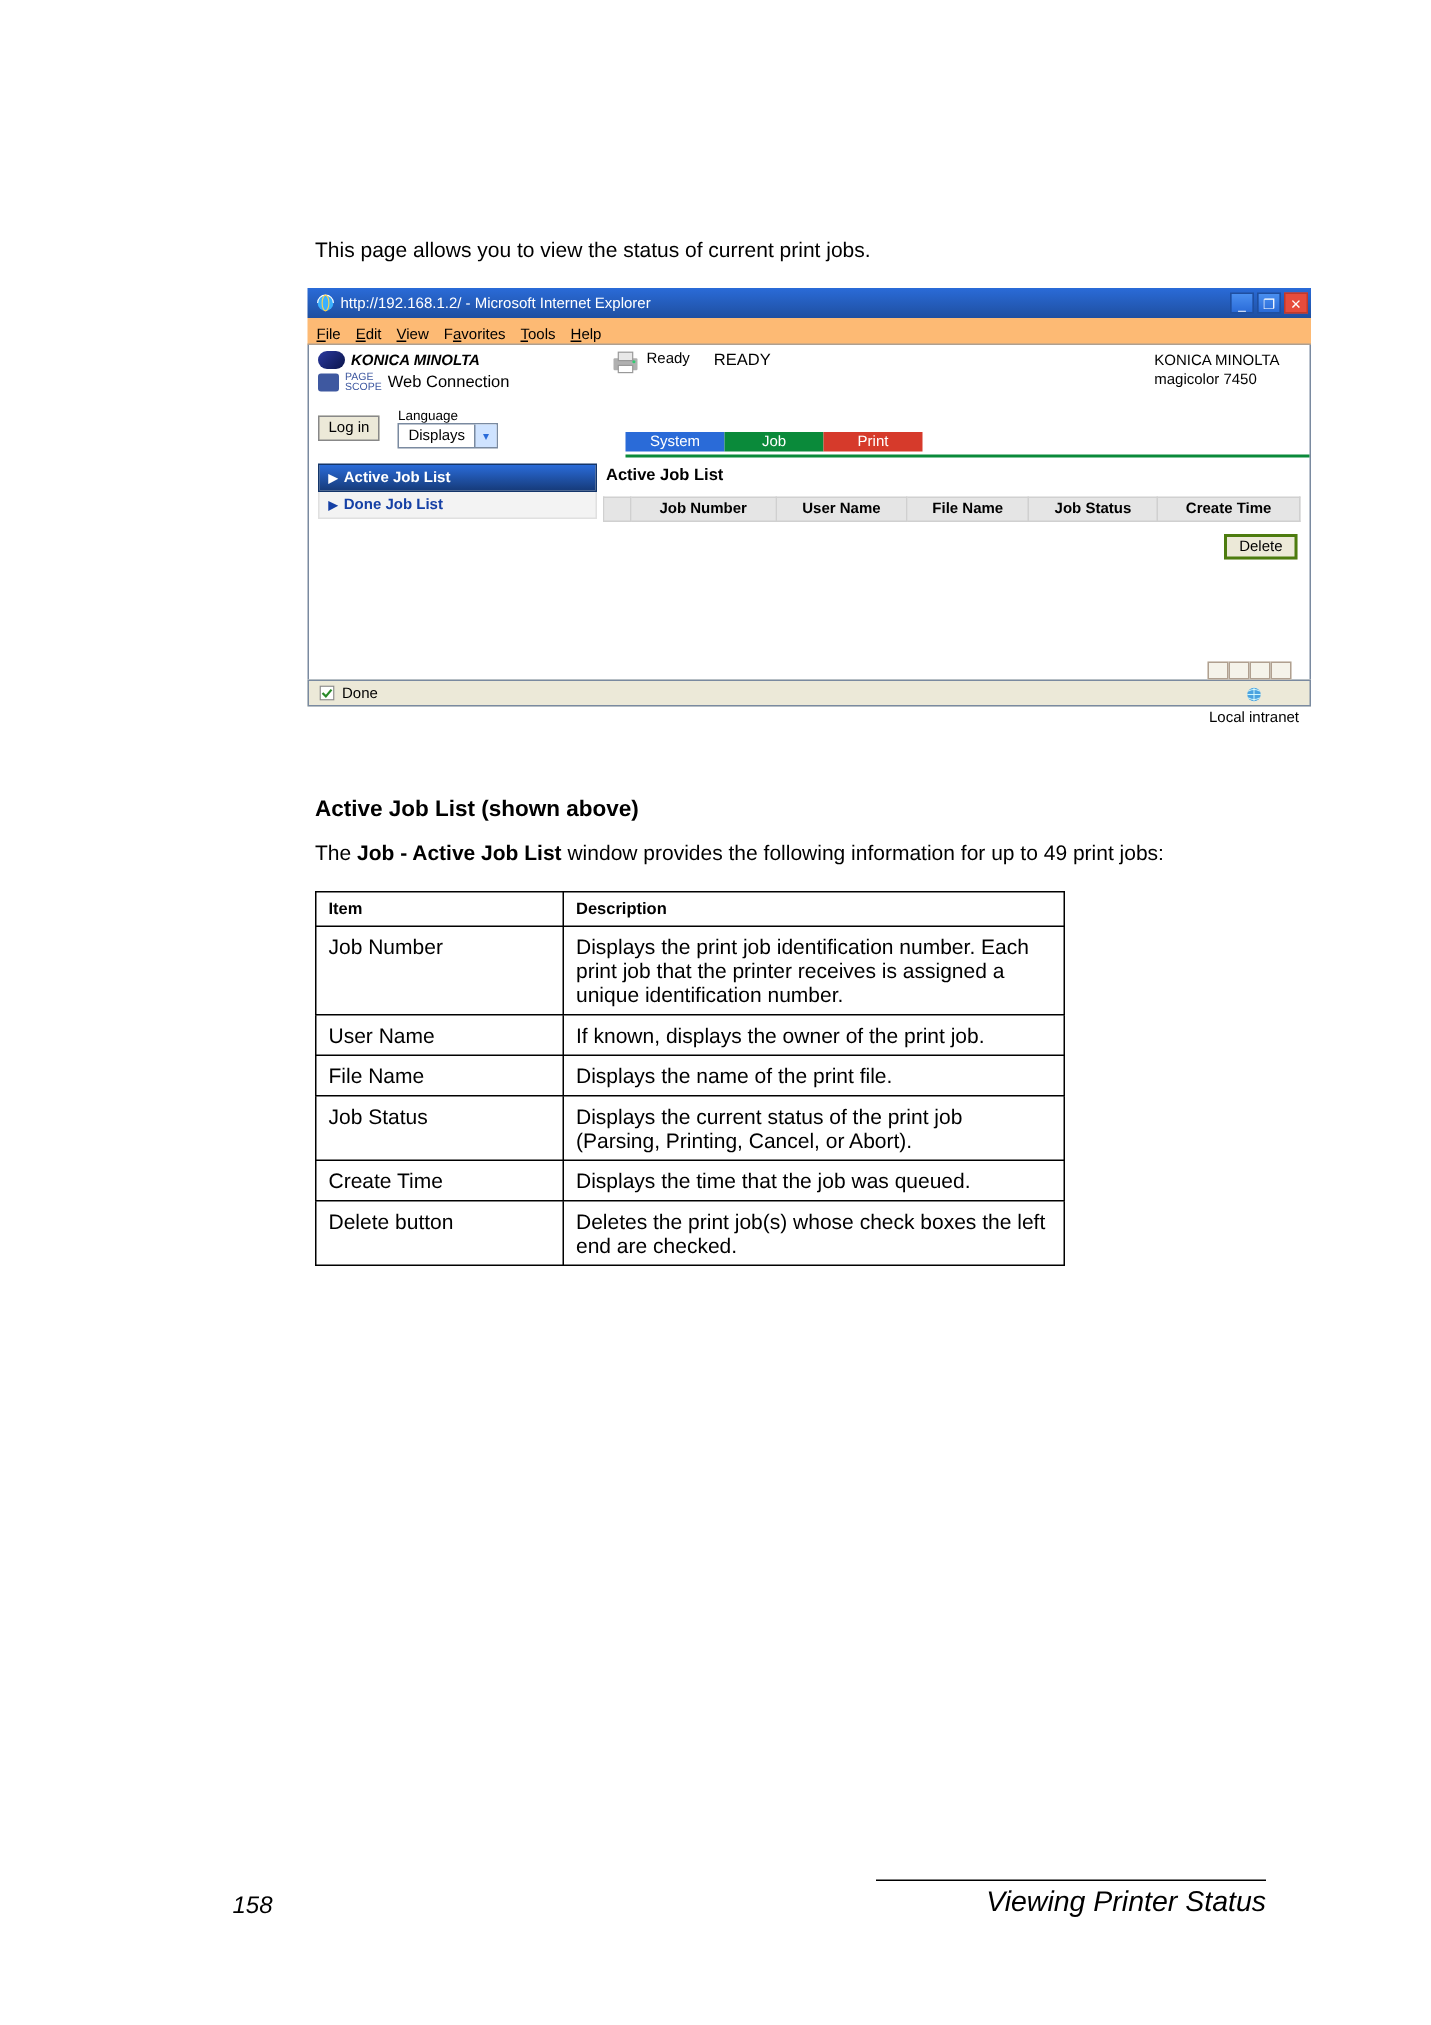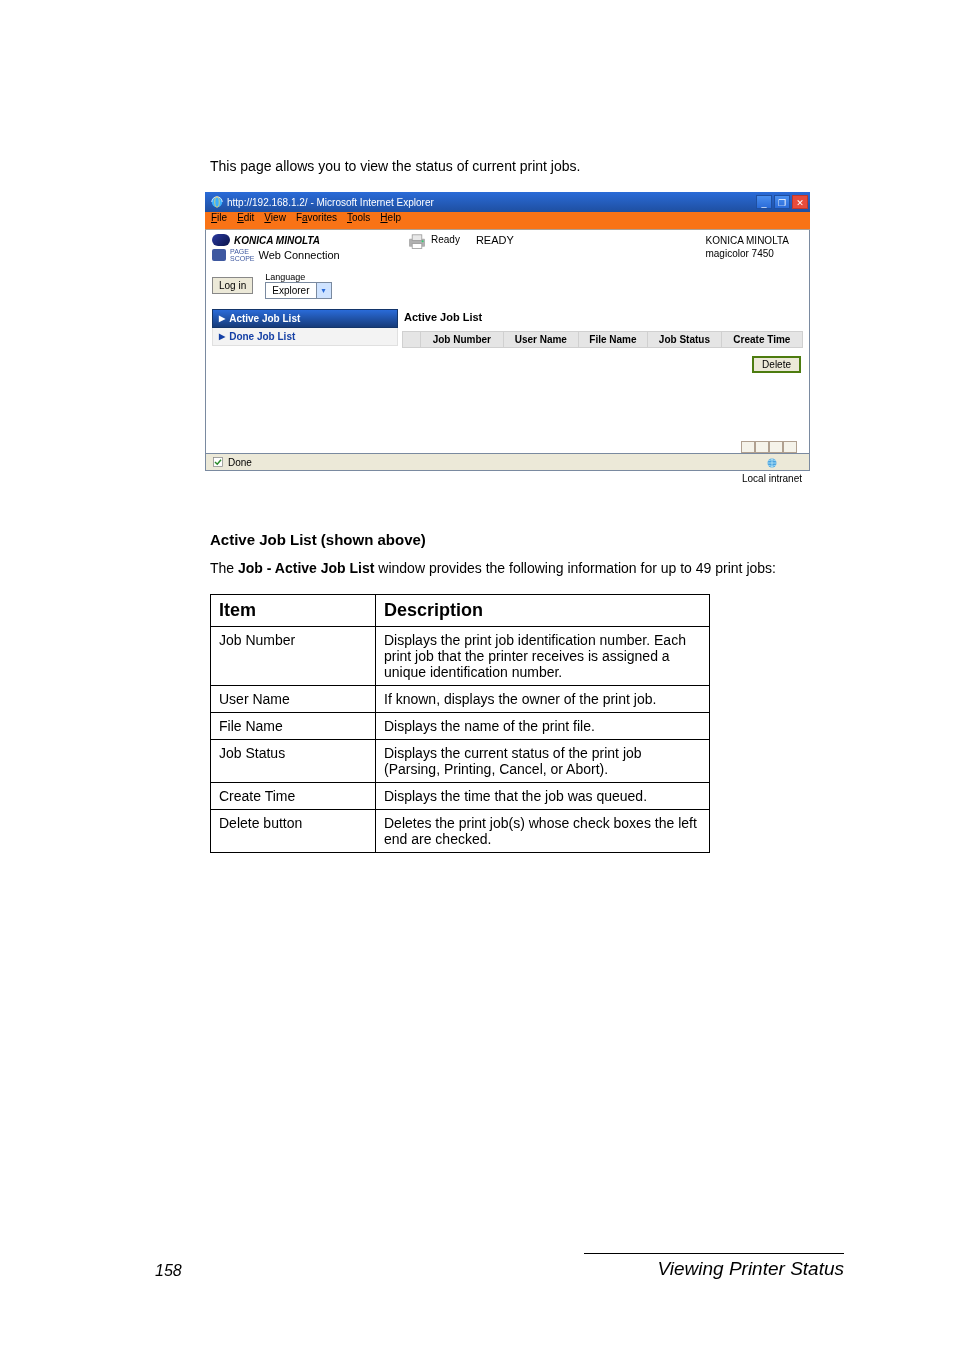--- a/index.html
+++ b/index.html
@@ -10,28 +10,28 @@
     font-family: Arial, Helvetica, sans-serif;
     color: #000;
   }
   .page { padding: 150px 110px 0 110px; width: 954px; }
   .indent { margin-left: 100px; }
   .h1 { font-size: 20px; font-weight: bold; margin: 90px 0 10px 0; }
   .p  { font-size: 14px; margin: 8px 0 18px 0; }
   .h2 { font-size: 15px; font-weight: bold; margin: 60px 0 12px 0; }
 
   
-  .shot-wrap { margin: 10px 0 0 95px; width: 605px; }
+  .shot-wrap { margin: 10px 0 0 95px; width: 669px; }
   .ie-titlebar { display:flex; align-items:center; justify-content:space-between; height:20px; background:linear-gradient(#2a6bd8,#1f4fa0); padding:0 2px 0 6px; }
   .ie-title { display:flex; align-items:center; gap:4px; color:#fff; font-size:10px; }
   .ie-title svg { width:12px; height:12px; }
   .ie-btns { display:flex; gap:2px; }
   .ie-btn { width:16px; height:14px; background:linear-gradient(#4a8ff0,#2a6bd8); color:#fff; font-size:9px; line-height:14px; text-align:center; border:1px solid #1f4fa0; }
   .ie-btn.close { background:#e74c3c; border-color:#c0392b; }
-  .ie-menu { display:flex; gap:10px; height:18px; background:#f97316; font-size:10px; align-items:flex-start; padding:0 6px; border-bottom:1px solid #b0a090; }
+  .ie-menu { display:flex; gap:10px; height:18px; background:#fdba74; font-size:10px; align-items:flex-end; padding:0 6px; border-bottom:1px solid #b0a090; }
   .ie-menu span u { text-decoration: underline; }
   .ie-links { position:absolute; right:6px; top:20px; height:18px; display:flex; align-items:center; gap:4px; font-size:10px; }
   .ie-links .chev { font-size:9px; }
   .ie-flag { width:16px;height:12px; background:linear-gradient(45deg,#e74c3c,#3498db,#2ecc71,#f1c40f); border:1px solid #888;}
   .ie-body { position:relative; background:#fff; min-height:205px; border-left:1px solid #7a8aa0; border-right:1px solid #7a8aa0;}
   .top-area { display:flex; padding:4px 10px 10px 6px; }
   .brand { width:195px; display:flex; flex-direction:column; gap:2px; padding-top:0px;}
   .brand-row1 { display:flex; align-items:center; gap:4px; font-size:10px; font-style:italic; font-weight:bold;}
   .km-badge { width:18px;height:12px;border-radius:6px;background:linear-gradient(135deg,#2b3aa0,#0a144a); }
   .brand-row2 { display:flex; align-items:center; gap:4px; font-size:10px; }
@@ -70,21 +70,21 @@
   .del-btn { font-size:10px; padding:0 8px; height:17px; border:2px solid #4d7c0f; background:#ece9d8; }
   .statusbar { height:18px; background:#ece9d8; border:1px solid #7a8aa0; display:flex; align-items:center; padding:0 6px; font-size:10px; position:relative;}
   .statusbar .right { margin-left:auto; display:flex; align-items:center; gap:4px;flex-direction:column; }
   .statusbar .cells { display:flex; gap:0; margin-right:6px;}
   .statusbar .cell { width:14px;height:12px;border:1px solid #b0a090; background:#f5f3ea;}
   .statusbar .globe { width:12px;height:12px; }
   .statusbar .done-ico { width:12px;height:12px; }
 
   
   table.info { width:500px; border-collapse:collapse; margin-left:0; }
-  table.info th { font-size:18px; font-weight:bold; text-align:left; padding:5px 8px; border:1px solid #000; }
+  table.info th { font-size:11px; font-weight:bold; text-align:left; padding:5px 8px; border:1px solid #000; }
   table.info td { font-size:14px; padding:5px 8px; vertical-align:top; border:1px solid #000; }
   table.info td.item { width:165px; }
 
   
   .footer { position:absolute; left:0; right:0; bottom:70px; padding:0 110px 0 155px; }
   .footer-line { height:1px; background:#000; margin:0 0 4px auto; width:260px; }
   .footer-row { display:flex; align-items:flex-end; }
   .footer-num { font-size:16px; font-style:italic; }
   .footer-title { margin-left:auto; font-size:19px; font-style:italic; }
 </style>
@@ -160,24 +160,32 @@
           </div>
         </div>
       </div>
 
       <div style="display:flex; align-items:flex-end;">
         <div class="login-row" style="width:205px;">
           <button class="login-btn">Log in</button>
           <div class="lang">
             <span>Language</span>
             <div class="lang-sel">
-              <span>Explorer</span>
+              <span>Displays</span>
               <span class="dd">▾</span>
             </div>
           </div>
+        </div>
+        <div style="flex:1">
+          <div class="tab-row">
+            <div class="tab sys">System</div>
+            <div class="tab job">Job</div>
+            <div class="tab prt">Print</div>
+          </div>
+          <div class="divider"></div>
         </div>
       </div>
 
       <div class="content">
         <div class="side">
           <div class="side-item active">
             <span class="tri">▶</span>
             <span>Active Job List</span>
           </div>
           <div class="side-item other">

